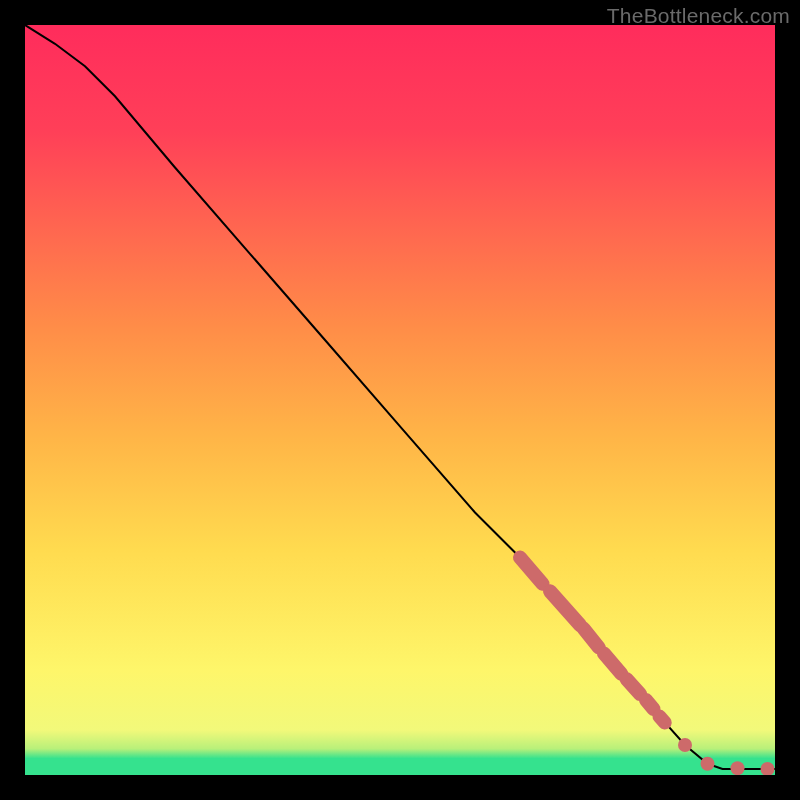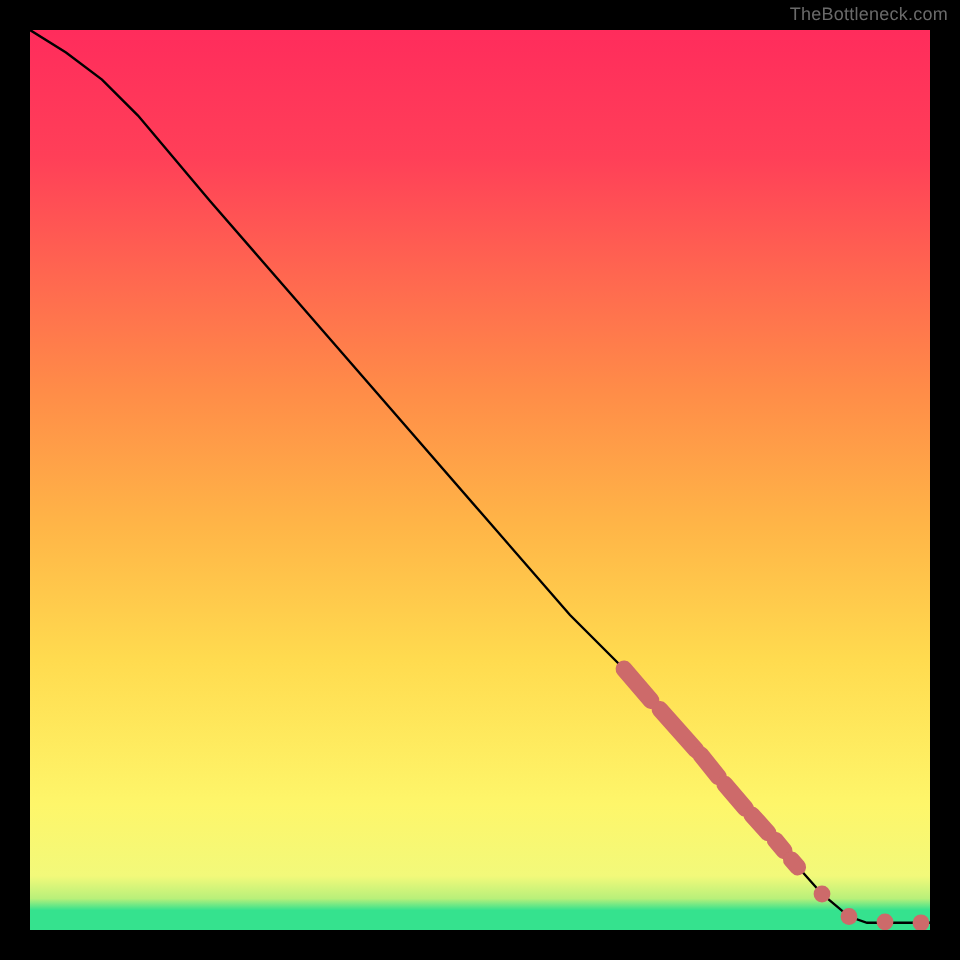--- a/index.html
+++ b/index.html
@@ -29,21 +29,21 @@
       #ff6650 73%,
       #ff3f58 86%,
       #ff2c5c 100%
     );
   }
   .watermark {
     position: absolute;
     top: 4px;
     right: 10px;
     font-family: Arial, Helvetica, sans-serif;
-    font-size: 15px;
+    font-size: 21px;
     color: #6a6a6a;
     font-weight: 500;
     letter-spacing: 0.2px;
   }
   svg.curve-layer {
     position: absolute;
     inset: 0;
     width: 750px;
     height: 750px;
   }

